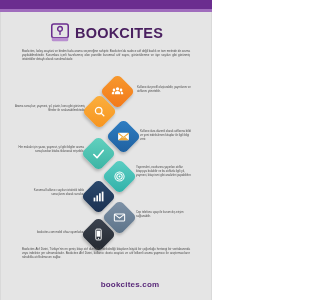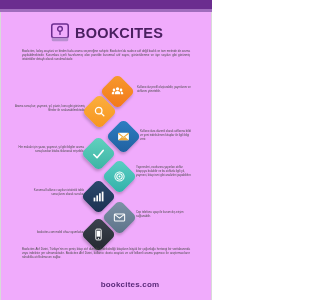--- a/index.html
+++ b/index.html
@@ -2,21 +2,21 @@
 <html><head>
 <meta charset="utf-8">
 <style>
   * { box-sizing: border-box; margin: 0; padding: 0; }
   html, body {
     width: 212px; height: 300px;
     background: #ffffff;
     font-family: "Liberation Sans", sans-serif;
     overflow: hidden;
   }
-  .page { position: relative; width: 212px; height: 300px; background:#f0abfc; }
+  .page { position: relative; width: 212px; height: 300px; background:#e5e5e5; }
 
   
   .topbar      { position:absolute; top:0; left:0; width:212px; height:9px; background:#6b2d8f; }
   .topbar-lite { position:absolute; top:9px; left:0; width:212px; height:3px; background:#a06dbd; }
   .edge-l { position:absolute; top:12px; left:0;  width:1px; height:288px; background:#d9d9d9; }
   .edge-r { position:absolute; top:12px; right:0; width:1px; height:288px; background:#d9d9d9; }
 
   
   .logo-wrap {
     position:absolute; top:22px; left:0; width:212px;

